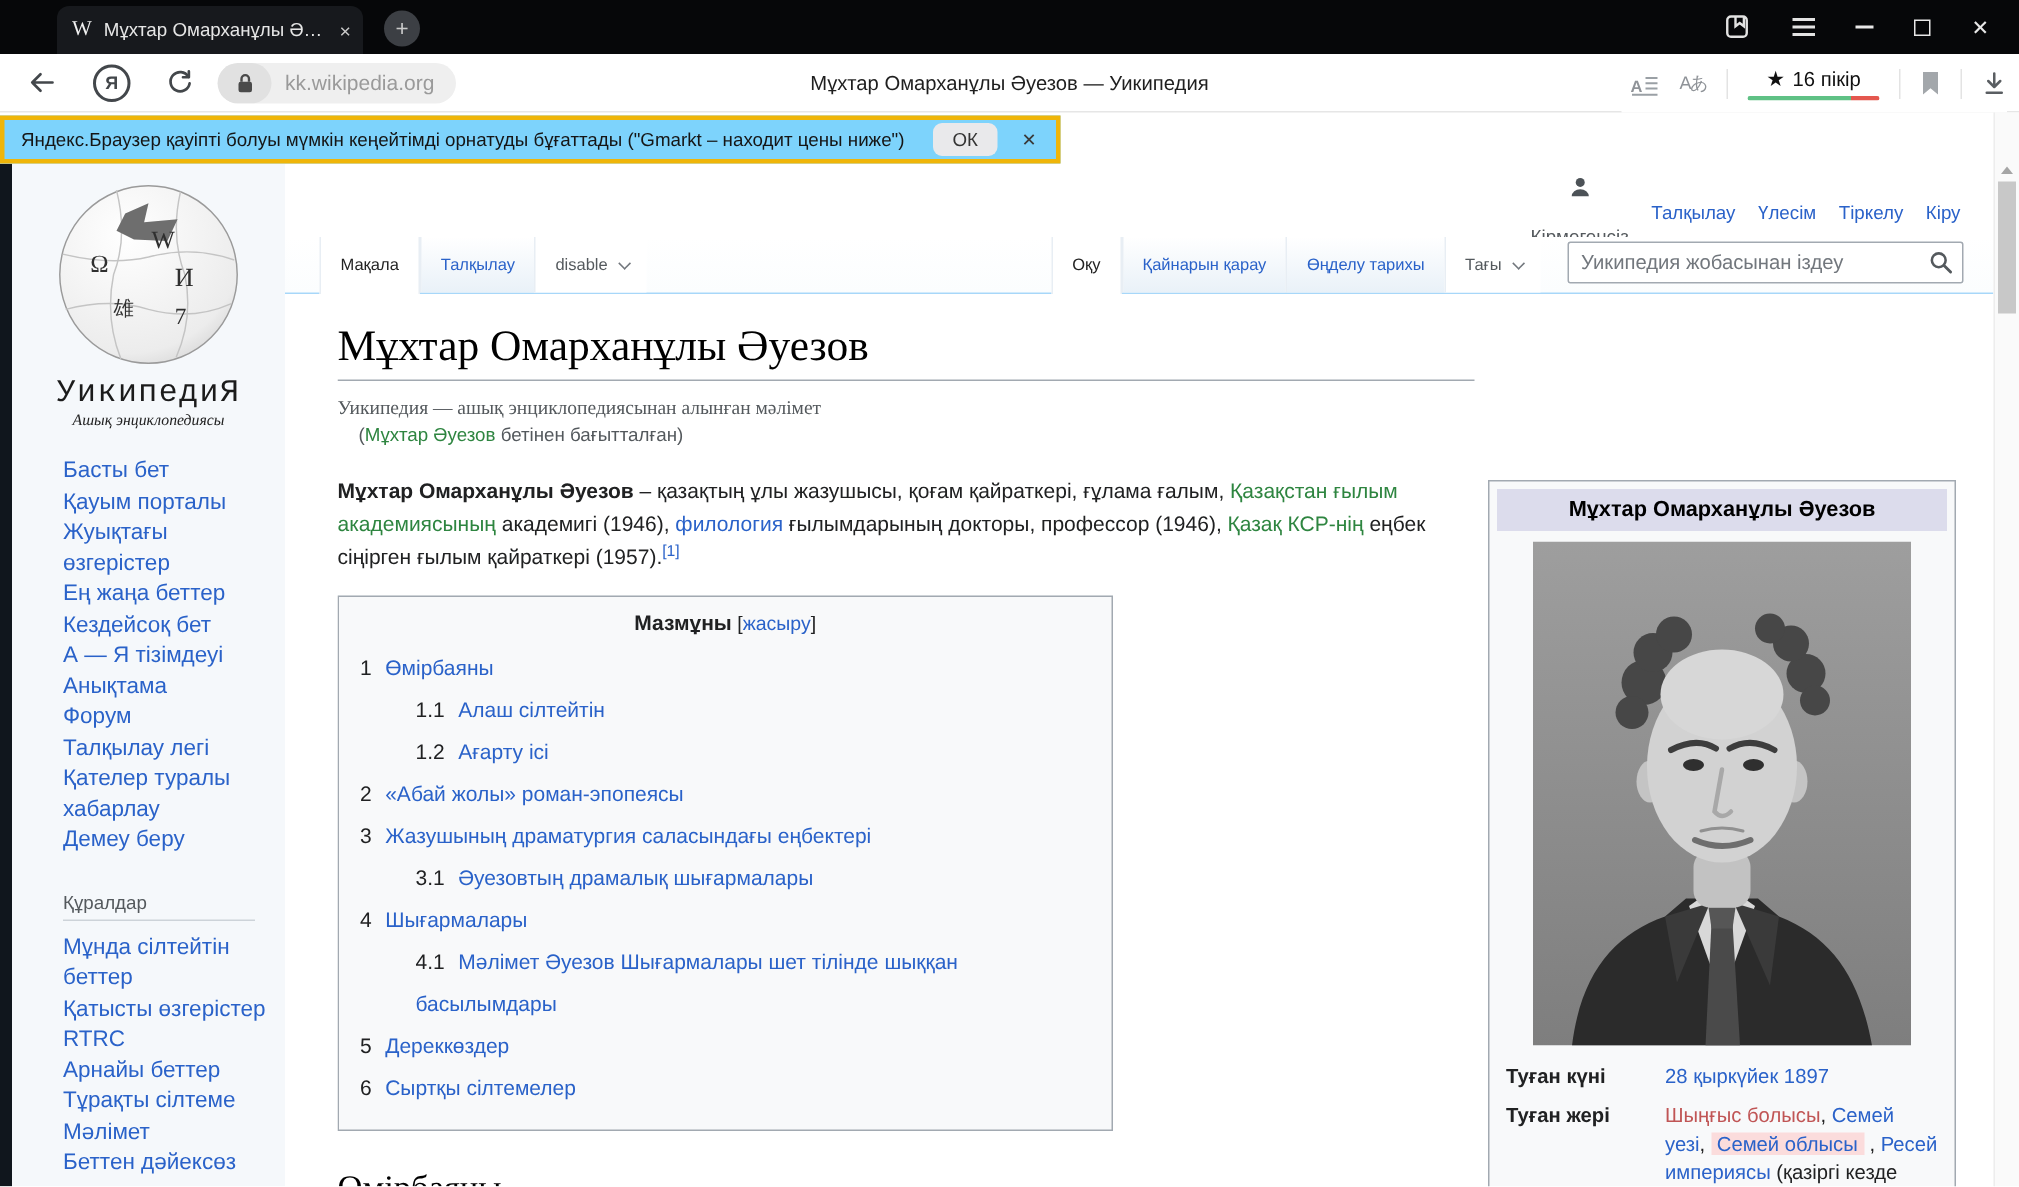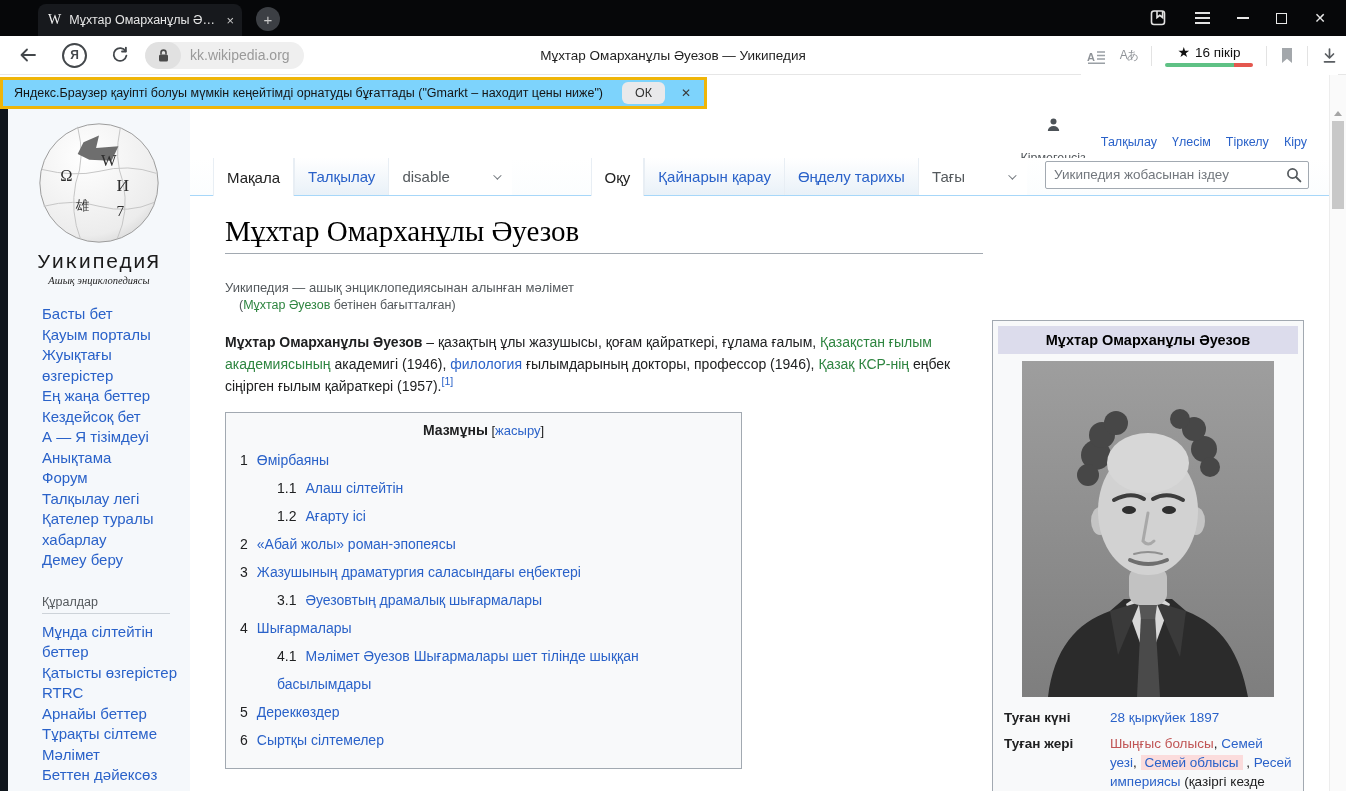--- a/index.html
+++ b/index.html
@@ -56,35 +56,35 @@
   .sb-head { margin:24px 14px 0 34px; padding-bottom:4px; font-size:12.5px; color:#54595d; border-bottom:1px solid #cdd3d9; width:128px; }
   .sb-list.tools { margin-top:8px; }
 
   .wcontent { position:absolute; left:190px; top:0; right:0; bottom:0; background:#fff; }
 
   .personal { position:absolute; top:9px; right:22px; display:flex; align-items:center; gap:15px; font-size:12.5px; }
   .personal .uname { color:#54595d; display:flex; align-items:center; gap:20px;flex-direction:column; }
   .personal a { color:#2a62c9; text-decoration:none; }
 
   .tabrow { position:absolute; top:49px; left:0; right:0; height:38px; border-bottom:1px solid #a7d7f9; display:flex; align-items:flex-end; background:linear-gradient(to bottom,#ffffff,#fbfdfe); }
-  .vtab { height:37px; display:flex; align-items:center; padding:0 13px; font-size:15px; color:#2a62c9; background:linear-gradient(to bottom,#ffffff,#e9f1f8); border-left:1px solid #e8eef4; cursor:pointer; white-space:nowrap; }
+  .vtab { height:37px; display:flex; align-items:center; padding:0 13px; font-size:11px; color:#2a62c9; background:linear-gradient(to bottom,#ffffff,#e9f1f8); border-left:1px solid #e8eef4; cursor:pointer; white-space:nowrap; }
   .vtab.active { background:#fff; color:#222; position:relative; margin-bottom:-1px; height:38px; border-left:1px solid #e8eef4; border-right:1px solid #e8eef4; }
-  .vtab.muted { color:#54595d; background:#fff;gap:36px; }
+  .vtab.muted { color:#54595d; background:#fff; }
   .tabs-left { display:flex; margin-left:23px; }
   .tabs-right { display:flex; margin-left:auto; }
   .chev { display:inline-block; width:6px; height:6px; border-right:1.5px solid #72777d; border-bottom:1.5px solid #72777d; transform:rotate(45deg) translateY(-2px); margin-left:7px; }
   .searchbox { position:relative; align-self:center; margin:0 20px 4px 18px; }
   .searchbox input { width:264px; height:28px; border:1px solid #a2a9b1; border-radius:2px; padding:0 30px 0 8px; font-size:13.5px; font-family:inherit; color:#202122; background:#fff; }
   .searchbox input::placeholder { color:#72777d; }
   .search-ic { position:absolute; right:7px; top:6px; }
 
   
   .article { position:absolute; top:87px; left:35px; right:0; bottom:0; overflow:hidden; }
   h1.firstHeading { font-family:"Liberation Serif","DejaVu Serif",serif; font-weight:normal; font-size:29px; color:#000; border-bottom:1px solid #a2a9b1; padding-bottom:5px; margin-top:19px; width:758px; }
-  .tagline { font-size:13px; color:#54595d; margin-top:26px; }
+  .tagline { font-size:13px; color:#54595d; margin-top:10px;font-family:Liberation Serif, serif; }
   .redirect { font-size:12.5px; color:#54595d; margin:3px 0 0 14px; }
   .lead, .body-p { font-size:14px; line-height:22px; color:#202122; margin-top:19px; width:748px; }
   .seg-b { font-weight:bold; }
   .seg-link { color:#2a62c9; cursor:pointer; }
   .seg-green { color:#2e8540; cursor:pointer; }
   .seg-red { color:#c05555; cursor:pointer; }
   .seg-hl { color:#2a62c9; background:#fbdcdc; padding:0 4px; cursor:pointer; }
   .seg-sup { color:#2a62c9; font-size:10.5px; vertical-align:super; line-height:0; cursor:pointer; }
 
   .toc { display:block; width:517px; background:#f8f9fa; border:1px solid #a2a9b1; padding:9px 14px 14px; margin-top:15px; font-size:14px; }

